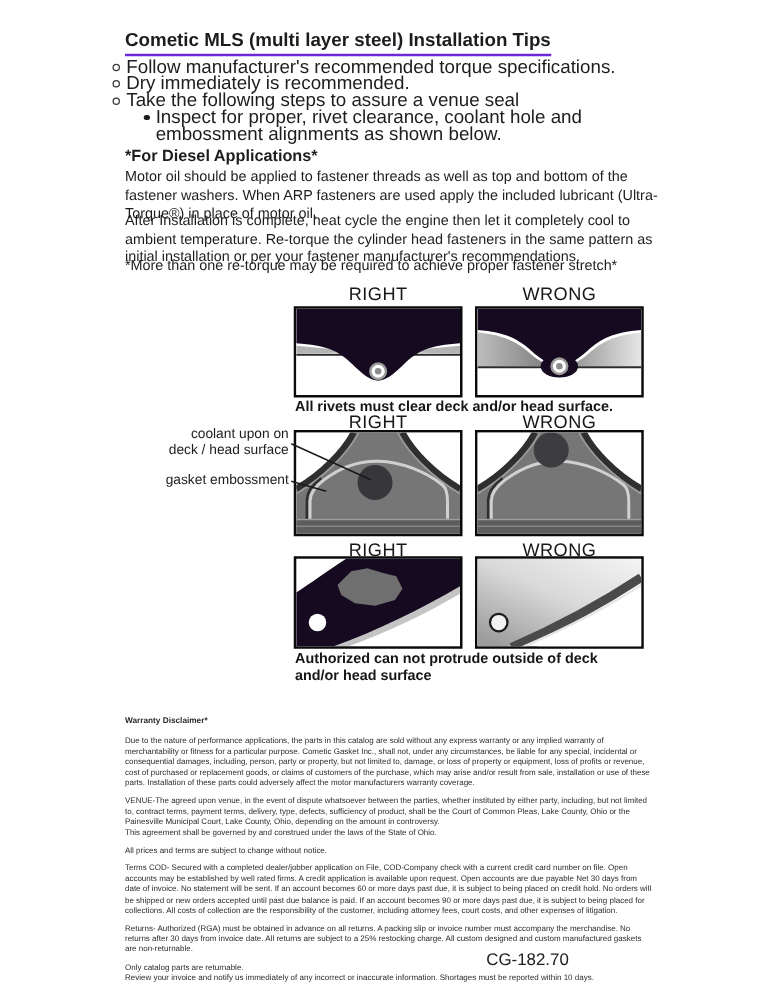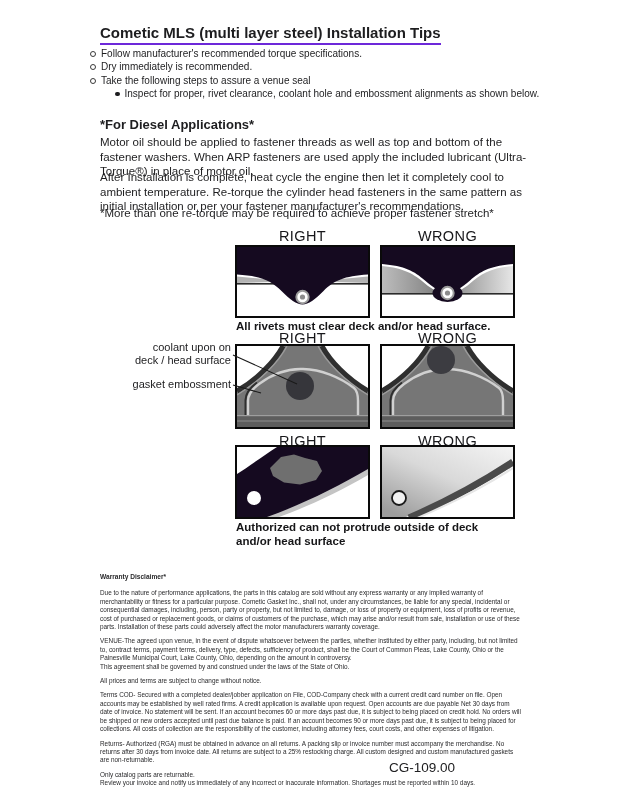--- a/index.html
+++ b/index.html
@@ -5,21 +5,21 @@
   html,body{margin:0;padding:0;}
   body{
     width:618px;height:800px;position:relative;background:#ffffff;
     font-family:"Liberation Sans",sans-serif;color:#1d1d1f;overflow:hidden;
   }
   .abs{position:absolute;}
   
   .page-title{left:100px;top:24px;font-size:15px;font-weight:bold;}
   .page-title span{display:inline-block;border-bottom:2px solid #6d28d9;padding-bottom:2px;}
   
-  .tips{left:90px;top:47px;width:450px;font-size:10px;line-height:13.4px;}
+  .tips{left:90px;top:47px;width:450px;font-size:15px;line-height:13.4px;}
   .bullet-row{display:flex;}
   .ring{width:4px;height:4px;border:1.1px solid #3a3a3a;border-radius:50%;margin:4px 5px 0 0;flex:none;}
   .sub{margin-left:25px;}
   .dot{width:4.5px;height:4.5px;background:#1d1d1f;border-radius:50%;margin:4.3px 5px 0 0;flex:none;}
   
   .diesel-heading{left:100px;top:117px;font-size:13px;font-weight:bold;}
   .para{left:100px;width:434px;font-size:11.5px;line-height:14.6px;}
   .p1{top:135px;}
   .p2{top:170px;}
   .note{top:206px;}
@@ -202,13 +202,13 @@
   <p>Due to the nature of performance applications, the parts in this catalog are sold without any express warranty or any implied warranty of merchantability or fitness for a particular purpose.  Cometic Gasket Inc., shall not, under any circumstances, be liable for any special, incidental or consequential damages, including, person, party or property, but not limited to, damage, or loss of property or equipment, loss of profits or revenue, cost of purchased or replacement goods, or claims of customers of the purchase, which may arise and/or result from sale, installation or use of these parts.  Installation of these parts could adversely affect the motor manufacturers warranty coverage.</p>
   <p class="tight">VENUE-The agreed upon venue, in the event of dispute whatsoever between the parties, whether instituted by either party, including, but not limited to, contract terms, payment terms, delivery, type, defects, sufficiency of product, shall be the Court of Common Pleas, Lake County, Ohio or the Painesville Municipal Court, Lake County, Ohio, depending on the amount in controversy.</p>
   <p>This agreement shall be governed by and construed under the laws of the State of Ohio.</p>
   <p>All prices and terms are subject to change without notice.</p>
   <p>Terms COD- Secured with a completed dealer/jobber application on File, COD-Company check with a current credit card number on file.  Open accounts may be established by well rated firms.  A credit application is available upon request.  Open accounts are due payable Net 30 days from date of invoice.  No statement will be sent.  If an account becomes 60 or more days past due, it is subject to being placed on credit hold.  No orders will be shipped or new orders accepted until past due balance is paid.  If an account becomes 90 or more days past due, it is subject to being placed for collections.  All costs of collection are the responsibility of the customer, including attorney fees, court costs, and other expenses of litigation.</p>
   <p>Returns- Authorized (RGA) must be obtained in advance on all returns.  A packing slip or invoice number must accompany the merchandise.  No returns after 30 days from invoice date.  All returns are subject to a 25% restocking charge.  All custom designed and custom manufactured gaskets are non-returnable.</p>
   <p class="tight">Only catalog parts are returnable.</p>
   <p>Review your invoice and notify us immediately of any incorrect or inaccurate information.  Shortages must be reported within 10 days.</p>
 </div>
 
-<div class="abs footer-code">CG-109.00</div>
+<div class="abs footer-code">CG-182.70</div>
 
 </body></html>

